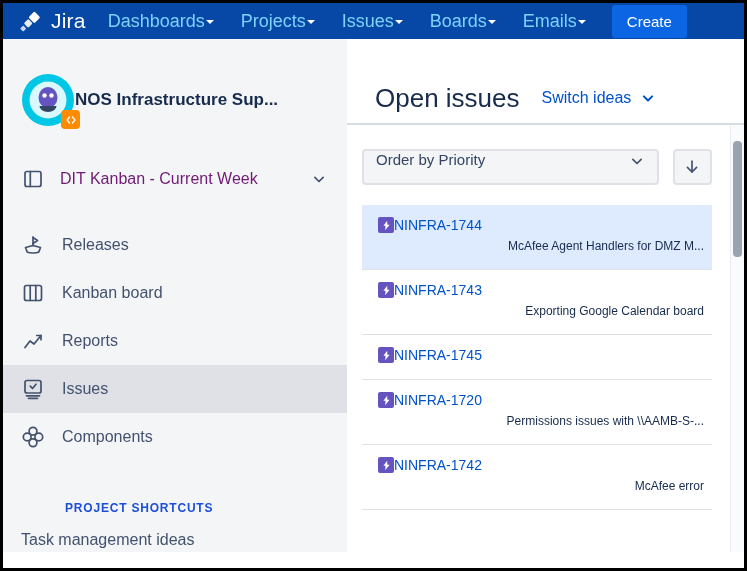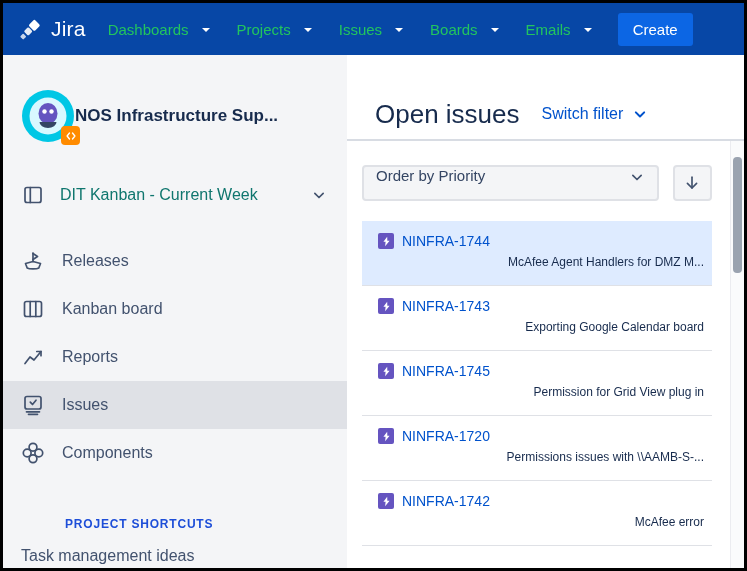--- a/index.html
+++ b/index.html
@@ -1,47 +1,47 @@
 <!DOCTYPE html>
 <html style="--topnav-bg: #0747A6; --create-bg: #0C66E4; --sidebar-bg: #F4F5F7; --sidebar-active-bg: #DFE1E6; --link-blue: #0052CC; --text-dark: #172B4D; --text-mid: #42526E; --selected-row-bg: #DEEBFF; --issue-type-purple: #6554C0; --border-gray: #DFE1E6; --avatar-teal: #00C7E5; --badge-orange: #FF8B00;"><head>
 <meta charset="utf-8">
 <style>
   * { margin:0; padding:0; box-sizing:border-box; }
   body { font-family:"Liberation Sans", sans-serif; background:#fff; }
   .app { position:relative; width:747px; height:571px; border:3px solid #000;
          background:#fff; overflow:hidden; }
 
   
-  .topnav { height:52px; background:var(--topnav-bg,#0747A6); display:flex;
+  .topnav { height:36px; background:var(--topnav-bg,#0747A6); display:flex;
             align-items:center; padding:0 16px; }
   .logo { display:flex; align-items:center; gap:7px; margin-right:22px; cursor:pointer; }
   .logo-text { color:#fff; font-size:21px; font-weight:500; letter-spacing:.2px; }
   .nav-items { display:flex; gap:27px; align-items:center; }
-  .nav-item { color:#22c55e; font-size:15px; font-weight:500; display:flex;
-              align-items:center; gap:13px; cursor:pointer; }
+  .nav-item { color:#7dd3fc; font-size:18px; font-weight:500; display:flex;
+              align-items:center; gap:1px; cursor:pointer; }
   .caret { width:0; height:0; border-left:4px solid transparent;
            border-right:4px solid transparent; border-top:4px solid #fff; margin-top:2px; }
   .create-btn { margin-left:26px; background:var(--create-bg,#0C66E4); color:#fff;
                 border:none; border-radius:3px; font-size:15px; font-weight:500;
                 padding:8px 15px; font-family:inherit; cursor:pointer; }
 
   
   .page-body { display:flex; height:513px; }
 
   
   .sidebar { width:344px; flex-shrink:0; background:var(--sidebar-bg,#F4F5F7);
              padding-top:34px; overflow:hidden; }
   .project { display:flex; align-items:center; padding:0 18px; }
   .avatar-wrap { position:relative; width:54px; height:54px; flex-shrink:0; }
   .avatar-badge { position:absolute; right:-5px; bottom:-2px; width:19px; height:19px;
                   background:var(--badge-orange,#FF8B00); border-radius:4px;
                   display:flex; align-items:center; justify-content:center; }
   .project-name { font-size:17px; font-weight:700; color:var(--text-dark,#172B4D); }
   .board-selector { margin-top:28px; display:flex; align-items:center; gap:15px;
-                    padding:12px 18px; color:#0f766e; font-size:16px; font-weight:500;
+                    padding:12px 18px; color:#701a75; font-size:16px; font-weight:500;
                     cursor:pointer; }
   .board-selector .chev { margin-left:auto; }
   .side-nav { margin-top:18px; }
   .side-item { display:flex; align-items:center; gap:17px; padding:12px 18px;
                font-size:16px; color:var(--text-mid,#42526E); cursor:pointer; }
   .side-item.active { background:var(--sidebar-active-bg,#DFE1E6); }
   .shortcuts-header { padding:40px 18px 0; font-size:12px; font-weight:700;
                       color:#1d4ed8; letter-spacing:.8px;margin-left:44px; }
   .shortcut-link { padding:16px 18px 0; font-size:16px; color:var(--text-mid,#42526E);
                    cursor:pointer; }
@@ -62,21 +62,21 @@
                   display:flex; align-items:flex-start; padding:0 10px 0 12px;
                   font-size:15px; color:#344563; cursor:pointer; }
   .order-select .chev { margin-left:auto; }
   .sort-btn { width:42px; height:36px; background:#F4F5F7;
               border:2px solid var(--border-gray,#DFE1E6); border-radius:4px;
               display:flex; align-items:center; justify-content:center; cursor:pointer; }
   .issue-list { margin-top:20px; }
   .issue-row { padding:12px 8px 16px 16px; border-bottom:1px solid var(--border-gray,#DFE1E6);
                cursor:pointer; }
   .issue-row.selected { background:var(--selected-row-bg,#DEEBFF); }
-  .row-line1 { display:flex; align-items:center; gap:8px; }
+  .row-line1 { display:flex; align-items:center; }
   .type-icon { width:16px; height:16px; border-radius:2px;
                background:var(--issue-type-purple,#6554C0); display:flex;
                align-items:center; justify-content:center; flex-shrink:0; }
   .issue-key { font-size:14px; font-weight:500; color:var(--link-blue,#0052CC); }
   .issue-summary { margin:6px 0 0 24px; font-size:12px; color:var(--text-dark,#172B4D);
                    white-space:nowrap; overflow:hidden;text-align:right; }
   .scrollbar { position:absolute; top:0; right:0; bottom:0; width:14px;
                background:#FAFBFC; border-left:1px solid #EBECF0; }
   .scroll-thumb { position:absolute; top:16px; left:2px; width:9px; height:116px;
                   background:#9AA3B0; border-radius:4px; cursor:grab; }
@@ -206,21 +206,21 @@
       </nav>
 
       <div class="shortcuts-header">PROJECT SHORTCUTS</div>
       <div class="shortcut-link">Task management ideas</div>
     </aside>
 
     <main>
       <div class="main-header">
         <h1 class="page-title">Open issues</h1>
         <div class="switch-filter">
-          <span>Switch filter</span>
+          <span>Switch ideas</span>
           <svg class="chev blue" viewBox="0 0 24 24">
               <path d="M7 10 l5 5 5-5"></path>
             </svg>
         </div>
       </div>
       <div class="header-divider"></div>
 
       <div class="content">
         <div class="content-inner">
           <div class="toolbar">
@@ -263,21 +263,20 @@
             </div>
             <div class="issue-row">
               <div class="row-line1">
                 <span class="type-icon">
                   <svg width="11" height="11" viewBox="0 0 16 16">
                       <path d="M9 1 L3.5 8.5 h3.2 L6 15 L12.5 7 H9.2 Z" fill="#fff"></path>
                     </svg>
                 </span>
                 <span class="issue-key">NINFRA-1745</span>
               </div>
-              <div class="issue-summary">Permission for Grid View plug in</div>
             </div>
             <div class="issue-row">
               <div class="row-line1">
                 <span class="type-icon">
                   <svg width="11" height="11" viewBox="0 0 16 16">
                       <path d="M9 1 L3.5 8.5 h3.2 L6 15 L12.5 7 H9.2 Z" fill="#fff"></path>
                     </svg>
                 </span>
                 <span class="issue-key">NINFRA-1720</span>
               </div>

